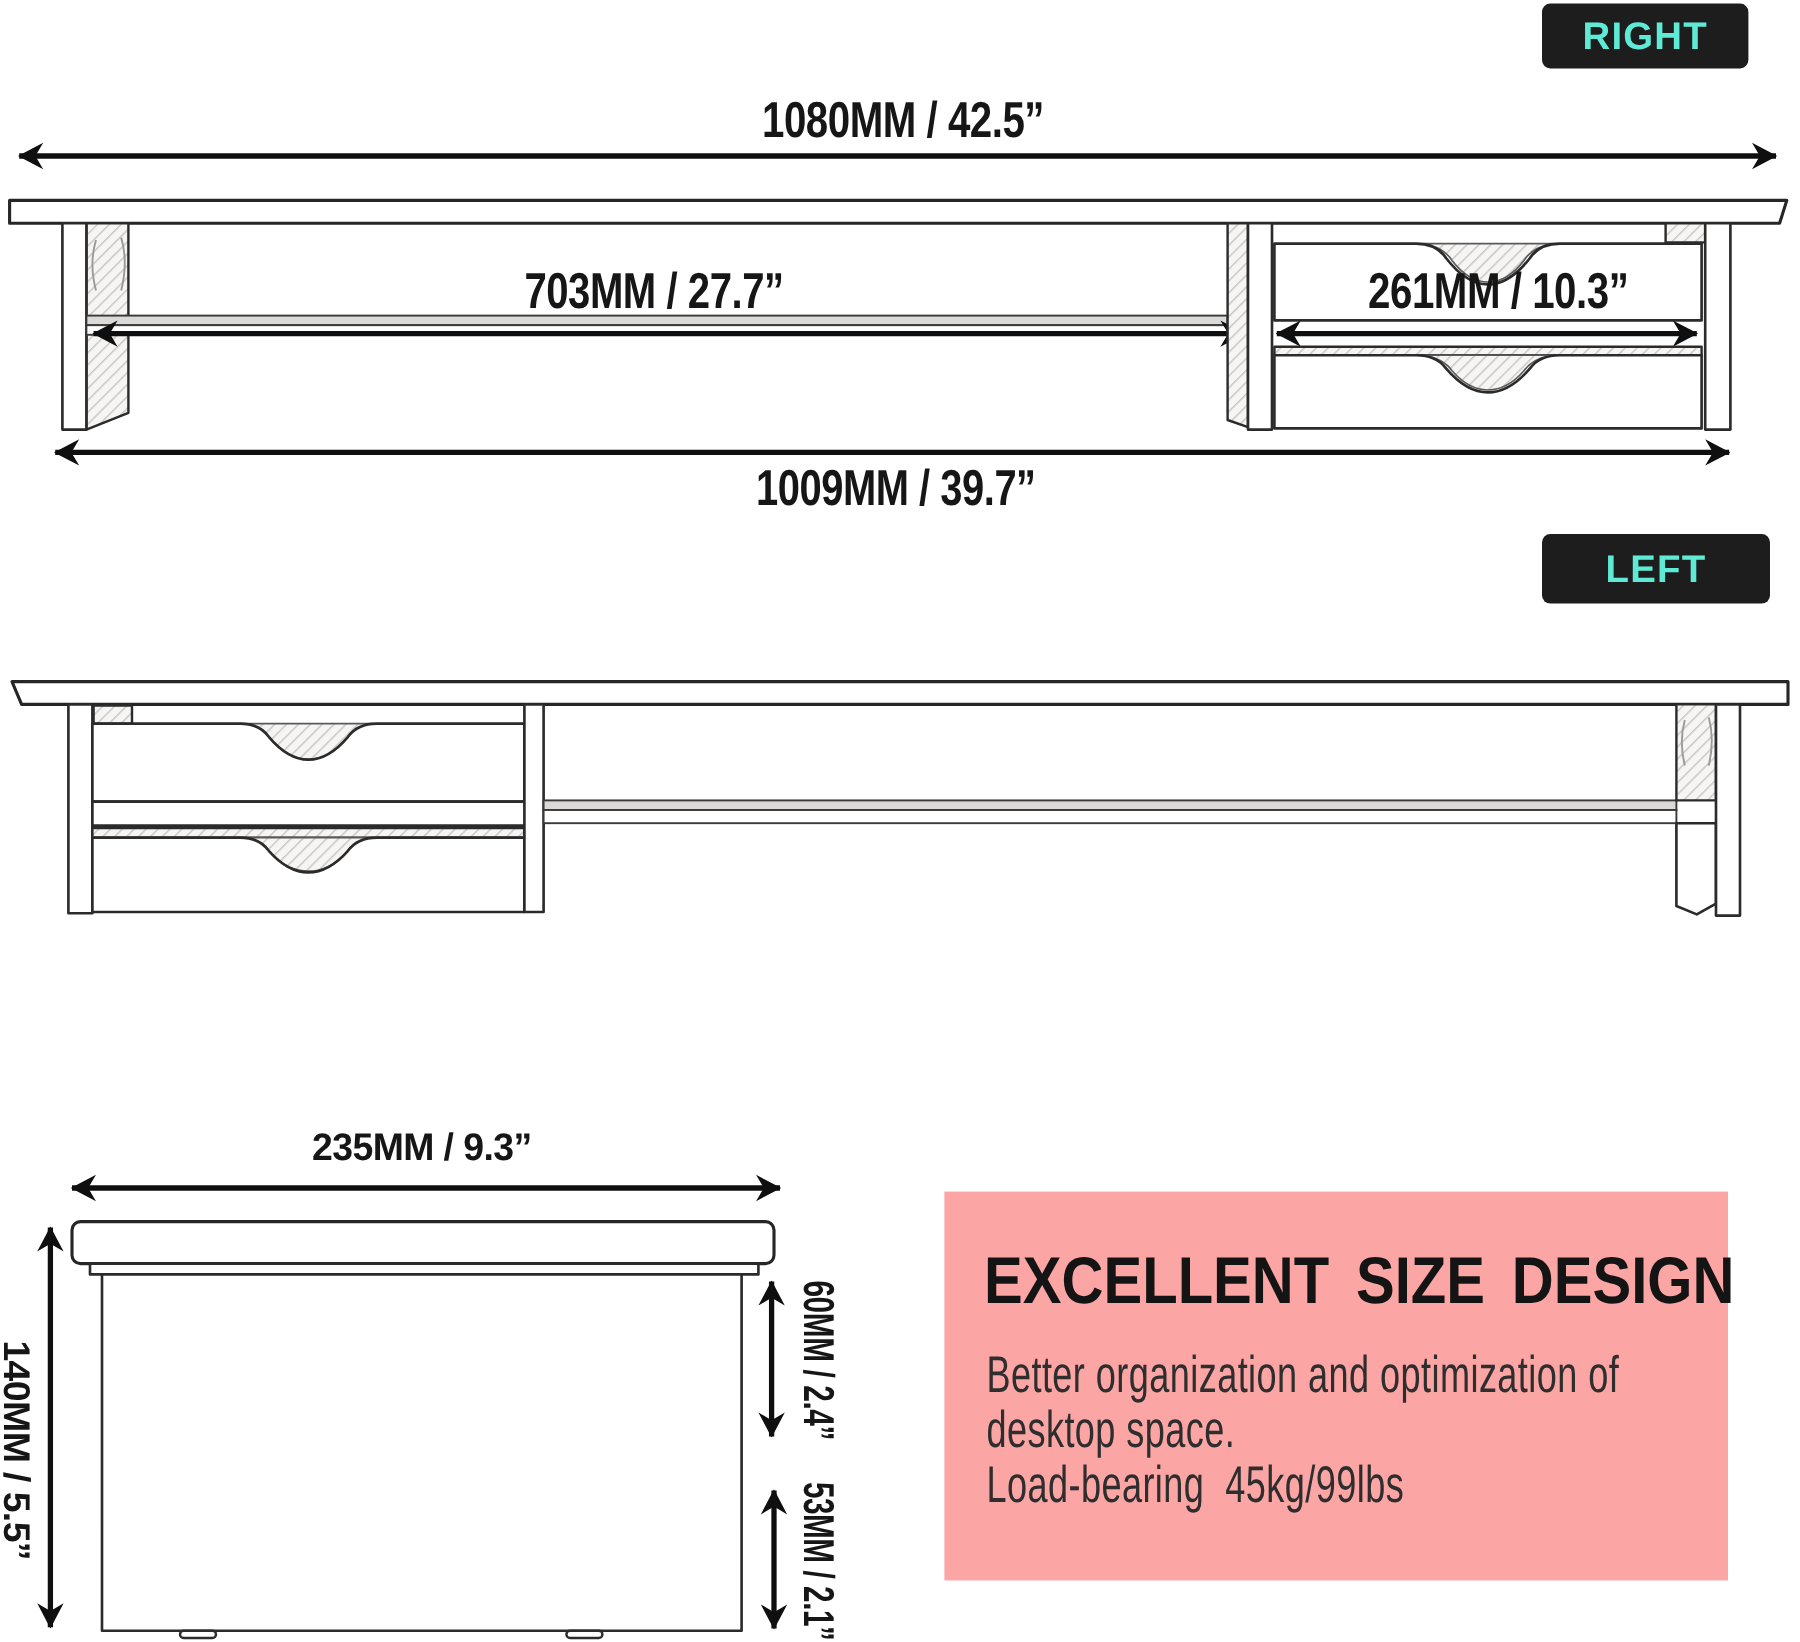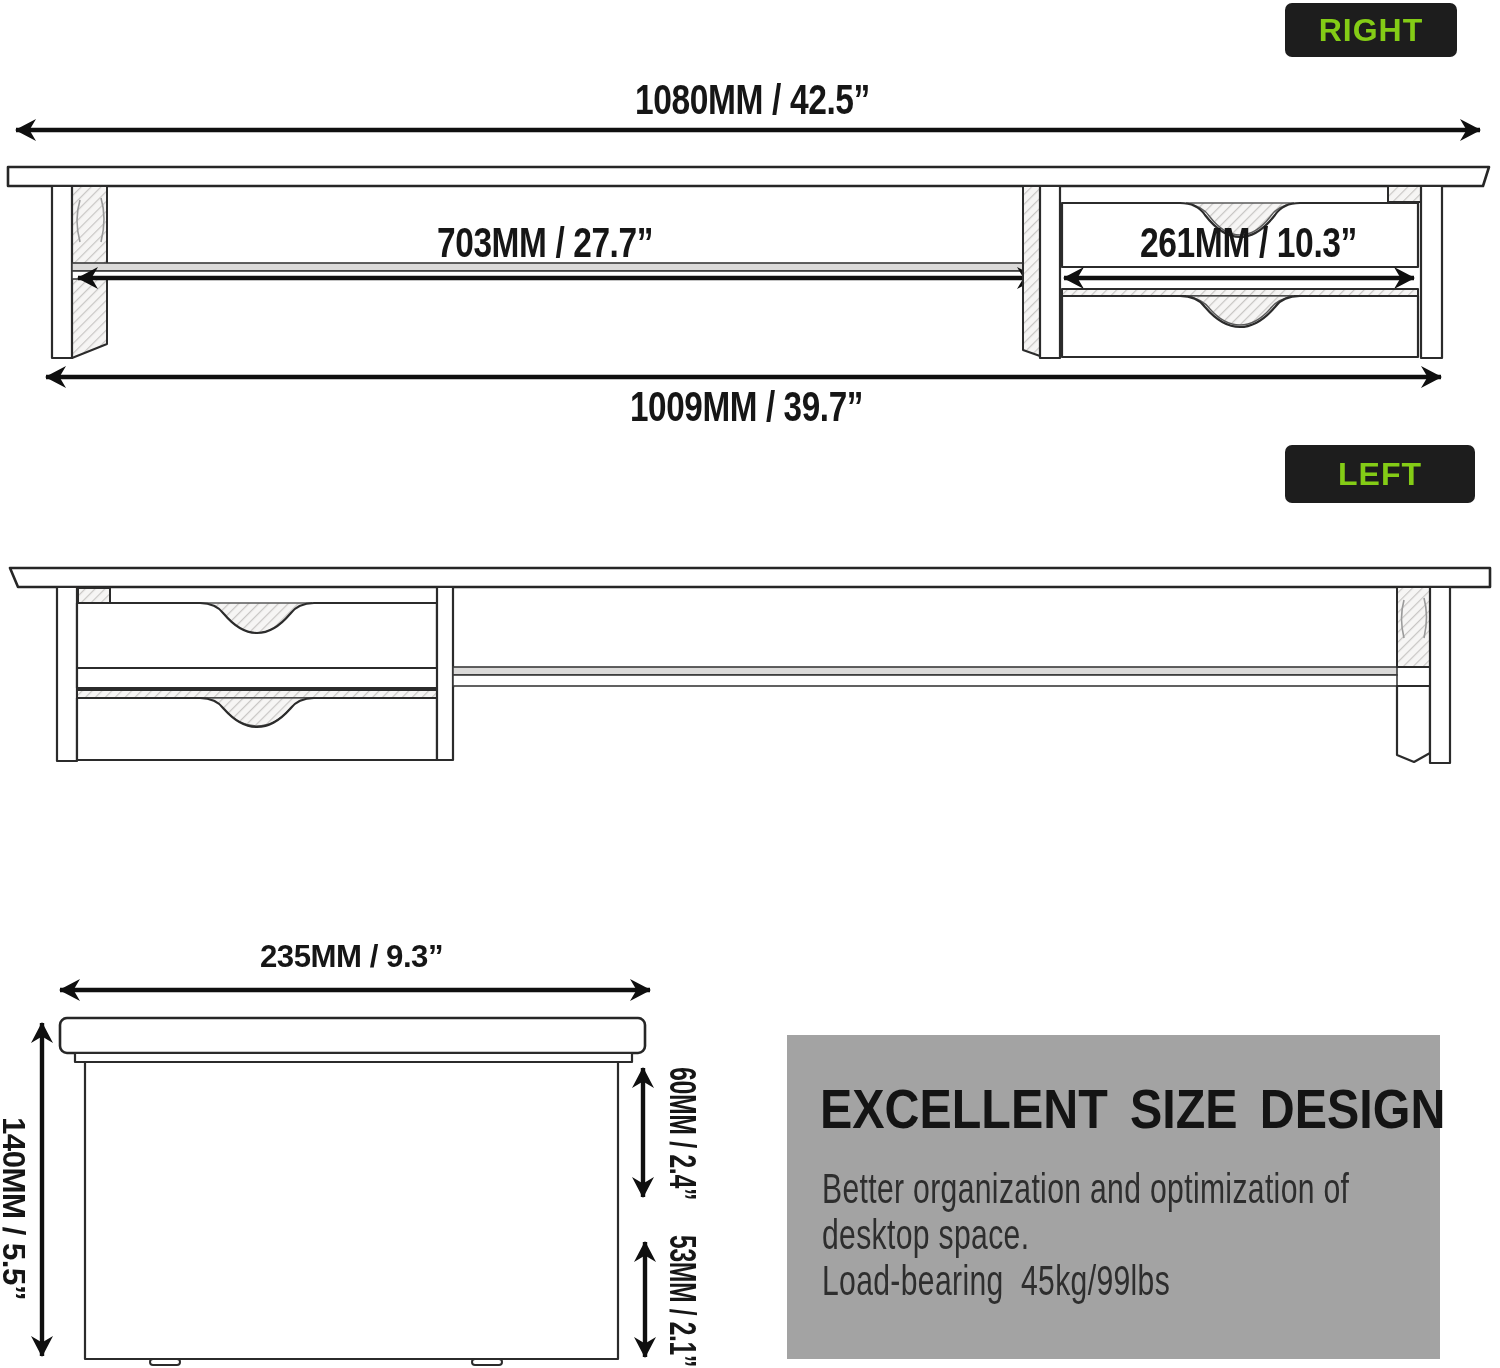--- a/index.html
+++ b/index.html
@@ -3,32 +3,31 @@
 <meta charset="utf-8">
 <style>
   html,body { margin:0; padding:0; background:#fff; }
   .canvas {
     position:relative; width:1500px; height:1368px; background:#ffffff;
     font-family:"Liberation Sans", sans-serif; overflow:hidden;
   }
   .diagram-svg { position:absolute; left:0; top:0; width:1500px; height:1368px; }
 
   .badge {
-    position:absolute; background:#1d1d1d; color:#84cc16;
+    position:absolute; background:#1d1d1d; color:#5eead4;
     display:flex; align-items:center; justify-content:center;
     font-weight:700; font-size:32px; letter-spacing:1px;
     border-radius:7px;
   }
   .badge-right { left:1285px; top:3px;   width:172px; height:54px; }
   .badge-left  { left:1285px; top:445px; width:190px; height:58px; }
 
   .info-panel {
     position:absolute; left:787px; top:993px; width:653px; height:324px;
-    background:#a3a3a3;
-    margin-top:42px;
+    background:#fca5a5;
   }
   .info-heading {
     position:absolute; left:33px; top:47px;
     font-weight:700; font-size:55px; line-height:1; color:#141414;
     white-space:nowrap; word-spacing:10px; letter-spacing:0px;
     transform:scaleX(0.88); transform-origin:left top;
   }
   .info-body {
     position:absolute; left:35px; top:130px; width:880px;
     transform:scaleX(0.70); transform-origin:left top;

